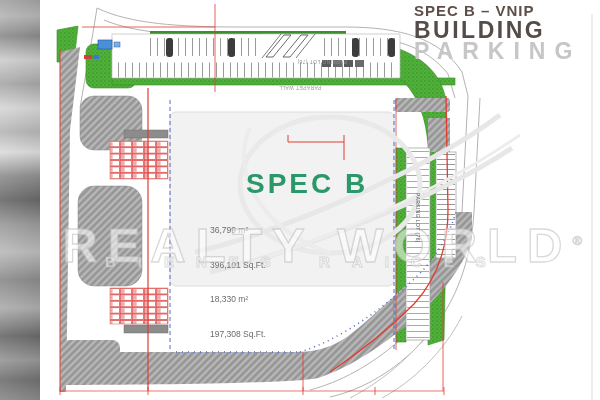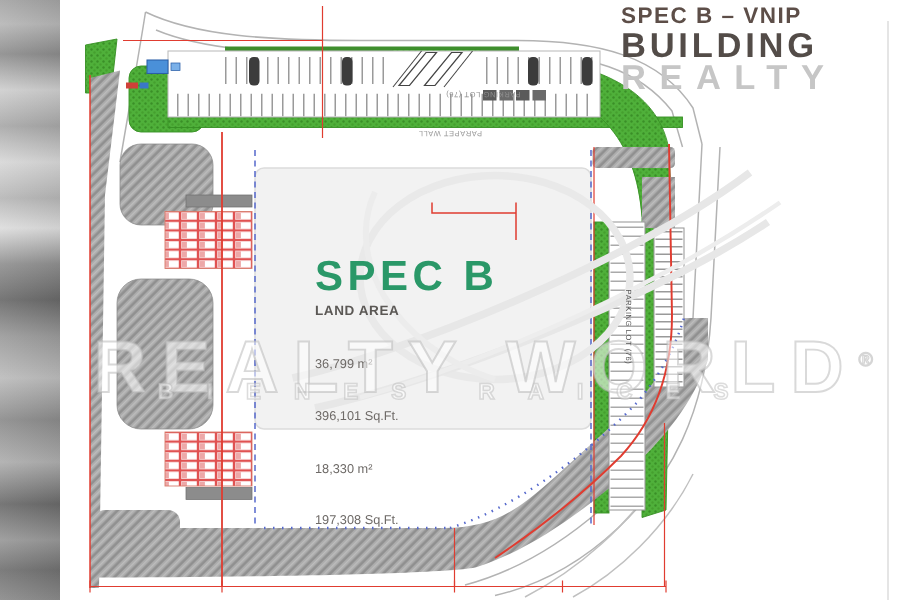--- a/index.html
+++ b/index.html
@@ -15,21 +15,21 @@
   .photo:after{content:"";position:absolute;inset:0;
     background:linear-gradient(100deg,rgba(255,255,255,.25),rgba(0,0,0,.15));}
   svg{position:absolute;left:0;top:0;}
   
   .title{position:absolute;left:414px;top:3px;line-height:1;white-space:nowrap;}
   .t1{font-size:15px;font-weight:bold;letter-spacing:1px;color:#5d4e48;}
   .t2{font-size:23px;font-weight:bold;letter-spacing:2.5px;color:#534c48;margin-top:1px;}
   .t3{font-size:23px;font-weight:bold;letter-spacing:9px;color:#c6c6c6;margin-top:-2px;}
   
   .center{position:absolute;left:210px;top:166px;line-height:1.25;white-space:nowrap;}
-  .spec{font-size:28px;font-weight:bold;letter-spacing:3px;color:#2a9868;margin-bottom:1px;}
+  .spec{font-size:28px;font-weight:bold;letter-spacing:3px;color:#2a9868;margin-bottom:1px;margin-left:36px;}
   .bi-b{font-size:9px;font-weight:bold;color:#5b5855;letter-spacing:.4px;}
   .bi{font-size:8.5px;color:#6e6a67;margin-top:24px;}
   
   .wm-brand{position:absolute;left:28px;top:217px;width:564px;text-align:right;
     font-size:49px;font-weight:bold;letter-spacing:10px;white-space:nowrap;
     color:rgba(255,255,255,.55);-webkit-text-stroke:1.3px rgba(185,185,185,.55);
     pointer-events:none;}
   .wm-brand sup{font-size:13px;-webkit-text-stroke:.8px rgba(185,185,185,.6);}
   .wm-tag{position:absolute;left:105px;top:253px;width:410px;
     font-size:15px;font-weight:bold;letter-spacing:22px;white-space:nowrap;
@@ -172,26 +172,25 @@
       <path d="M195,252 C270,235 420,175 500,115" stroke="#e7e7e7" stroke-width="5"></path>
       <path d="M210,272 C300,252 440,196 512,148" stroke="#e7e7e7" stroke-width="5"></path>
       <path d="M240,265 C330,240 440,190 520,135" stroke="#ededed" stroke-width="3"></path>
       <path d="M250,128 C230,170 260,230 330,253" stroke="#ececec" stroke-width="4"></path>
     </g>
   </svg>
 
   <div class="title">
     <div class="t1">SPEC B – VNIP</div>
     <div class="t2">BUILDING</div>
-    <div class="t3">REALTY</div>
+    <div class="t3">PARKING</div>
   </div>
 
   <div class="center">
     <div class="spec">SPEC B</div>
-    <div class="bi-b">LAND AREA</div>
     <div class="bi">36,799 m²</div>
     <div class="bi">396,101 Sq.Ft.</div>
     <div class="bi">18,330 m²</div>
     <div class="bi">197,308 Sq.Ft.</div>
   </div>
 
   <div class="wm-brand"><span>REALTY WORLD</span><sup>®</sup></div>
   <div class="wm-tag">BIENES RAICES</div>
 
   <div class="lbl lbl-ptop">PARKING LOT (76)</div>

